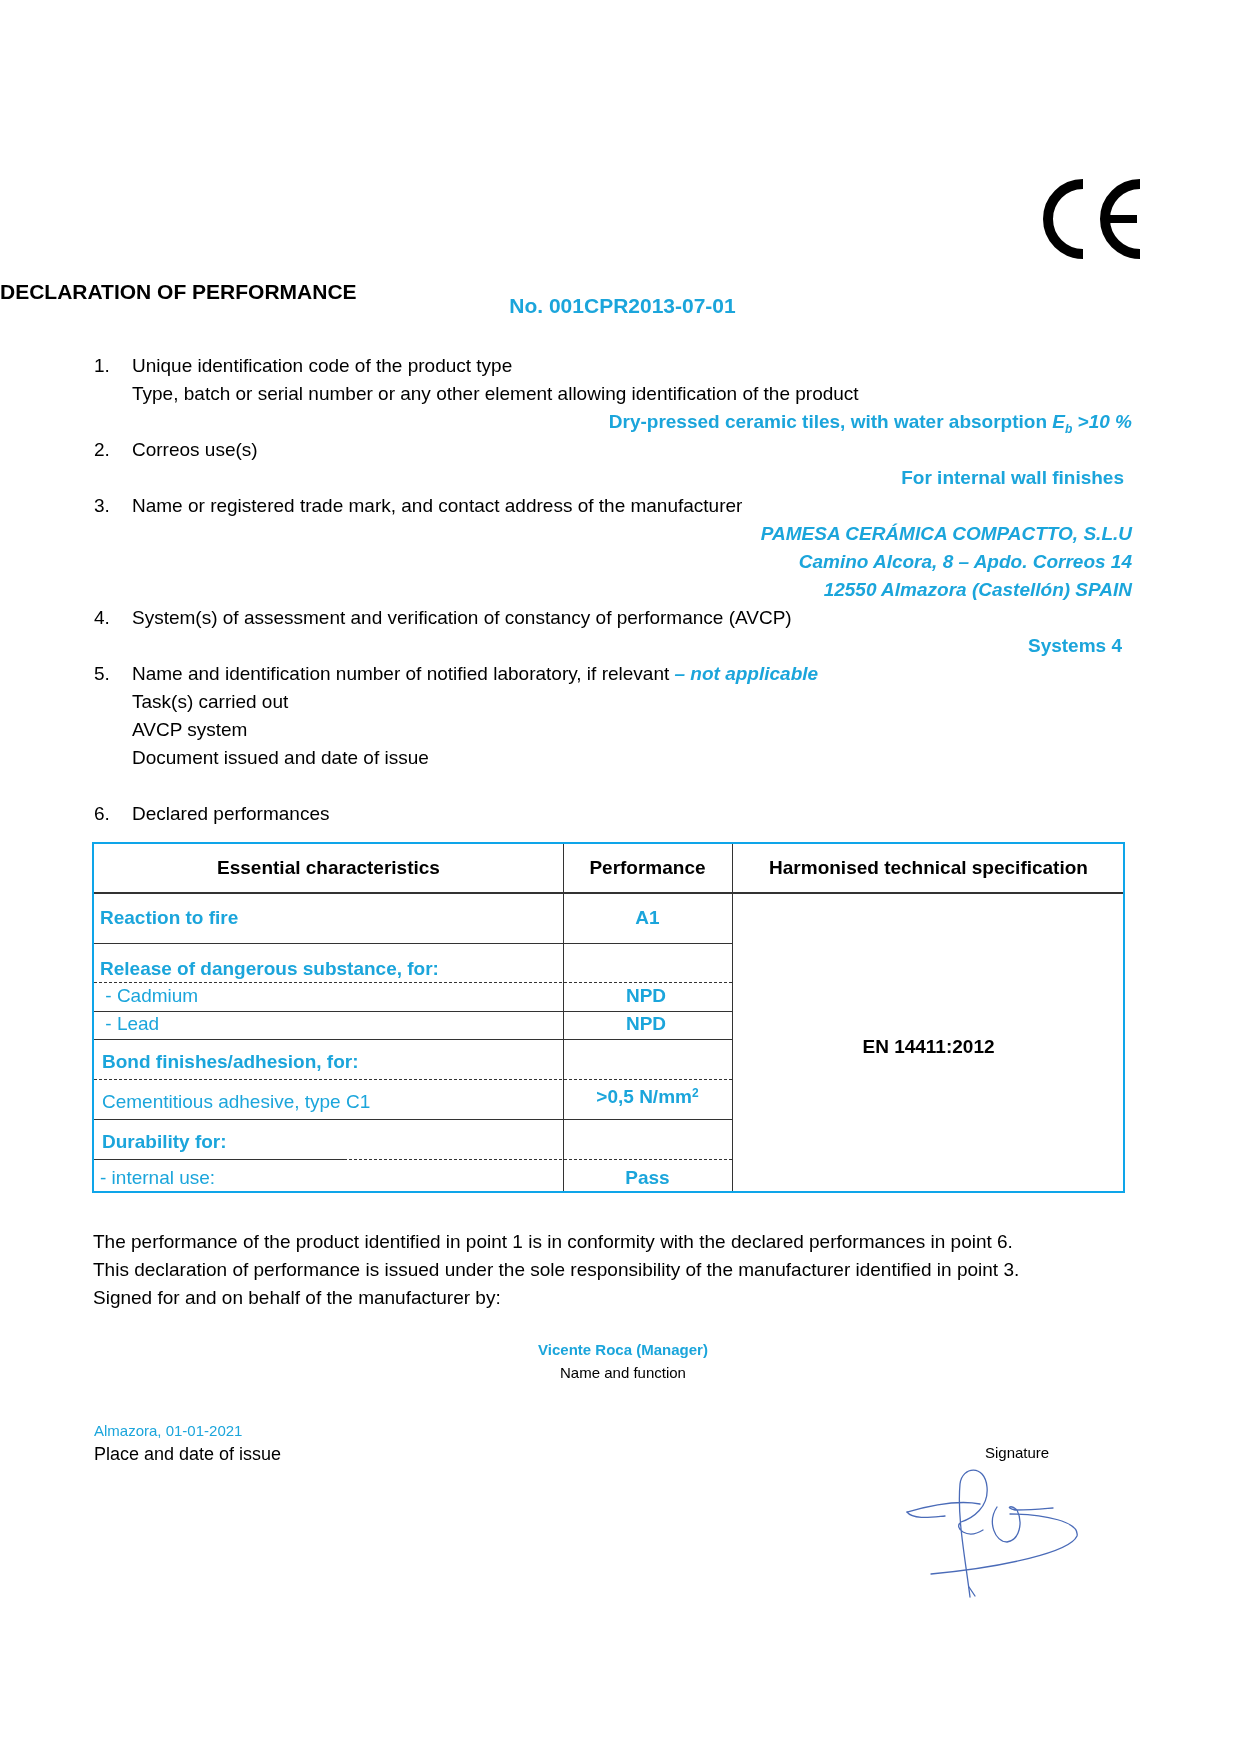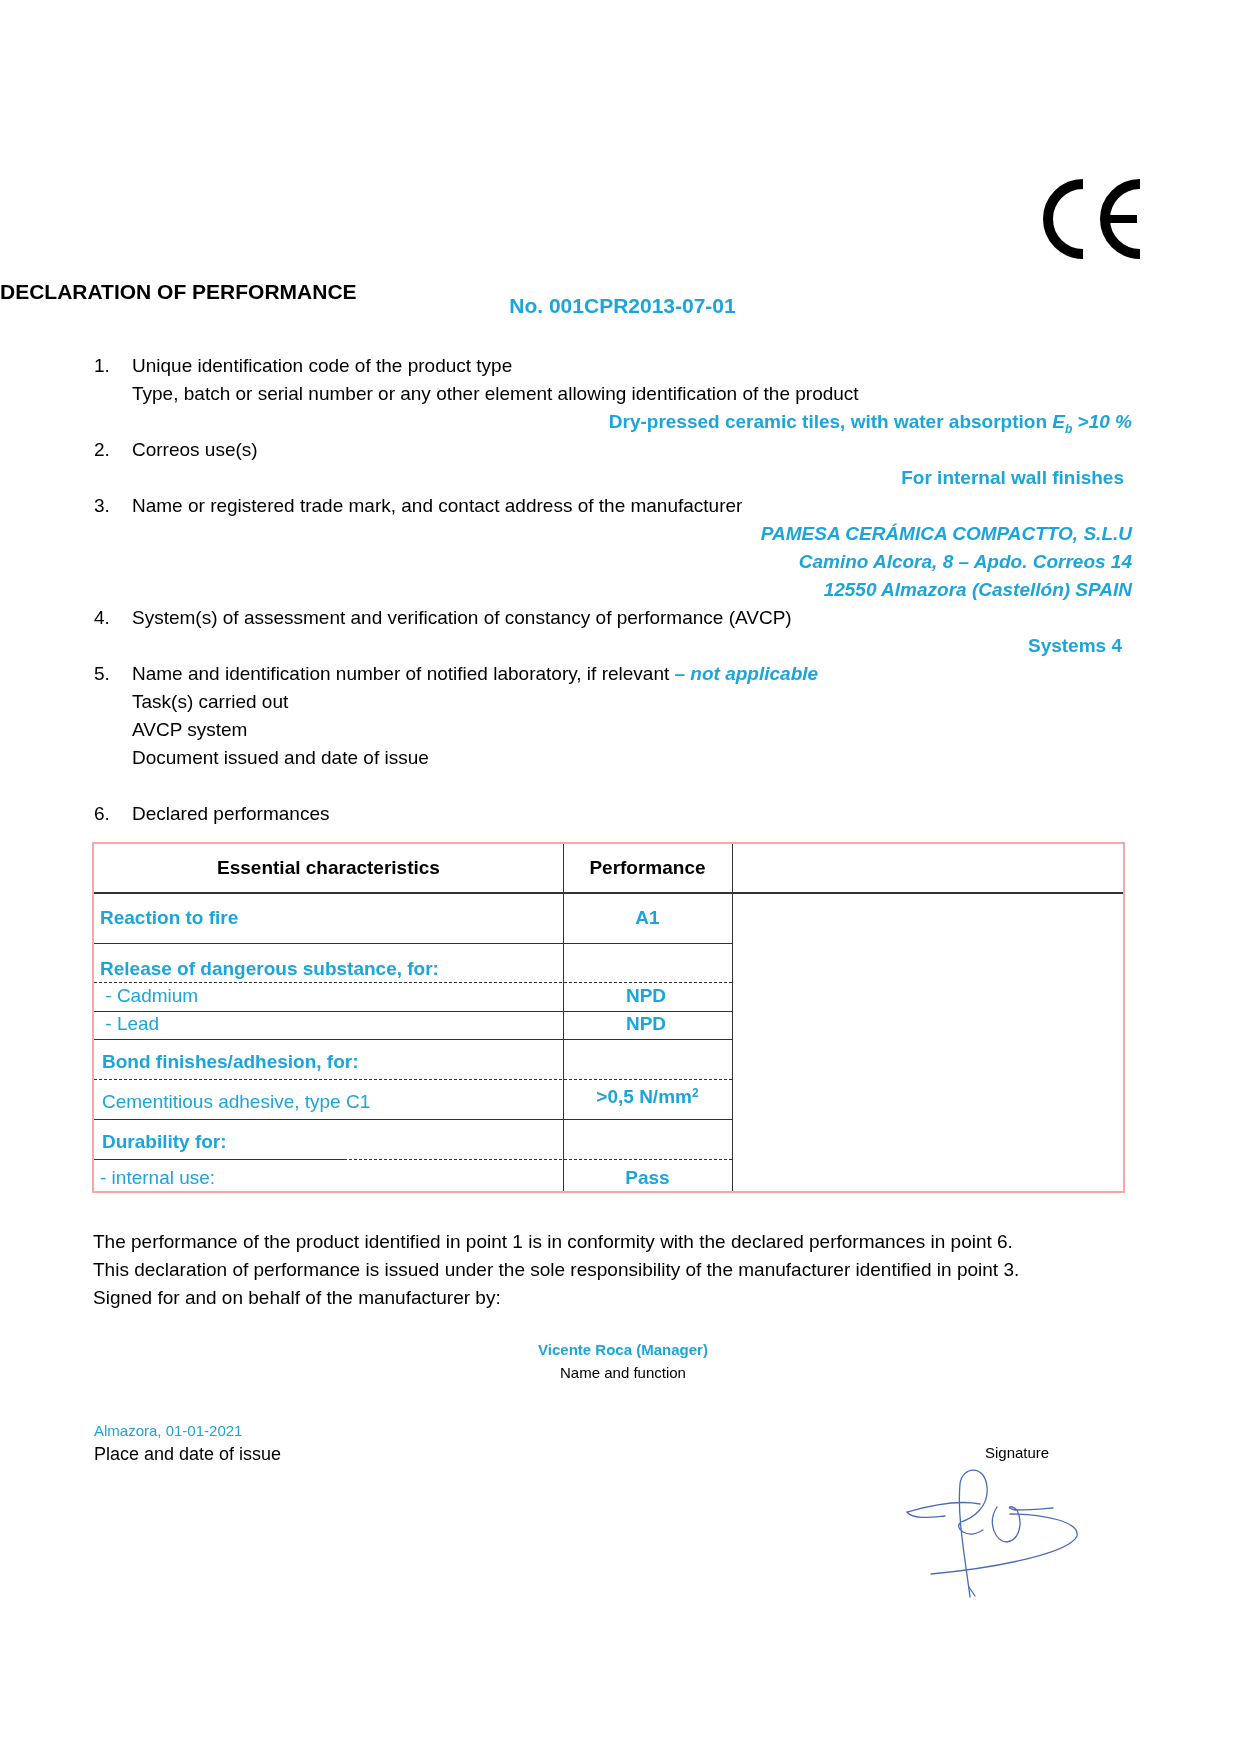--- a/index.html
+++ b/index.html
@@ -12,21 +12,21 @@
   .t19 { font-size:19px; line-height:28px; }
   #ce { position:absolute; left:1043px; top:178px; width:100px; height:82px; }
   #title { left:0; width:1230px; top:280px; font-size:21px; font-weight:bold; }
   #docno { left:0; width:1245px; text-align:center; top:294px; font-size:21px; font-weight:bold; }
   .num { left:94px; }
   .txt { left:132px;text-align:right; }
   .center-blue { left:132px; width:1000px; text-align:right; }
 
   
   #dop-table { position:absolute; left:92px; top:842px; width:1033px; height:351px;
-    border:2px solid #fca5a5; box-sizing:border-box; }
+    border:2px solid #0ea5e9; box-sizing:border-box; }
   .vline { position:absolute; top:0; bottom:0; border-left:1.5px solid #333; }
   .hline { position:absolute; border-top:1.5px solid #333; }
   .dline { position:absolute; border-top:1px dashed #333; }
   .cell { position:absolute; font-size:19px; line-height:24px; white-space:nowrap;text-align:center; }
   .hdr { font-weight:bold; font-size:19px; }
   .cc { text-align:center; }
   sup { font-size:12px; vertical-align:6px; line-height:0; }
 
   .para { left:93px; font-size:19px; line-height:28px; }
   #sig-svg { position:absolute; left:905px; top:1462px; width:180px; height:140px; }
@@ -82,20 +82,21 @@
   <div class="dline" style="left:0;width:638px;top:138px"></div>
   <div class="hline" style="left:0;width:638px;top:167px"></div>
   <div class="hline" style="left:0;width:638px;top:195px"></div>
   <div class="dline" style="left:0;width:638px;top:235px"></div>
   <div class="hline" style="left:0;width:638px;top:275px"></div>
   <div class="hline" style="left:0;width:250px;top:315px"></div>
   <div class="dline" style="left:250px;width:388px;top:315px"></div>
 
   <div class="cell hdr cc" style="left:0;width:469px;top:12px">Essential characteristics</div>
   <div class="cell hdr cc" style="left:469px;width:169px;top:12px">Performance</div>
+  <div class="cell hdr cc" style="left:638px;width:393px;top:12px">Harmonised technical specification</div>
 
   <div class="cell blue b" style="left:6px;top:62px">Reaction to fire</div>
   <div class="cell blue b cc" style="left:469px;width:169px;top:62px">A1</div>
 
   <div class="cell blue b" style="left:6px;top:113px">Release of dangerous substance, for:</div>
 
   <div class="cell blue" style="left:6px;top:140px;white-space:pre"> - Cadmium</div>
   <div class="cell blue b cc" style="left:469px;width:166px;top:140px">NPD</div>
 
   <div class="cell blue" style="left:6px;top:168px;white-space:pre"> - Lead</div>
@@ -104,20 +105,21 @@
   <div class="cell blue b" style="left:8px;top:206px">Bond finishes/adhesion, for:</div>
 
   <div class="cell blue" style="left:8px;top:246px">Cementitious adhesive, type C1</div>
   <div class="cell blue b cc" style="left:469px;width:169px;top:241px"><span>&gt;0,5 N/mm</span><sup>2</sup></div>
 
   <div class="cell blue b" style="left:8px;top:286px">Durability for:</div>
 
   <div class="cell blue" style="left:6px;top:322px">- internal use:</div>
   <div class="cell blue b cc" style="left:469px;width:169px;top:322px">Pass</div>
 
+  <div class="cell b cc" style="left:638px;width:393px;top:191px">EN 14411:2012</div>
 </div>
 
 <div class="abs para" style="top:1228px">The performance of the product identified in point 1 is in conformity with the declared performances in point 6.</div>
 <div class="abs para" style="top:1256px">This declaration of performance is issued under the sole responsibility of the manufacturer identified in point 3.</div>
 <div class="abs para" style="top:1284px">Signed for and on behalf of the manufacturer by:</div>
 
 <div class="abs blue b" style="left:0;width:1246px;text-align:center;top:1341px;font-size:15px">Vicente Roca (Manager)</div>
 <div class="abs" style="left:0;width:1246px;text-align:center;top:1364px;font-size:15px">Name and function</div>
 
 <div class="abs blue" style="left:94px;top:1422px;font-size:15px">Almazora, 01-01-2021</div>

